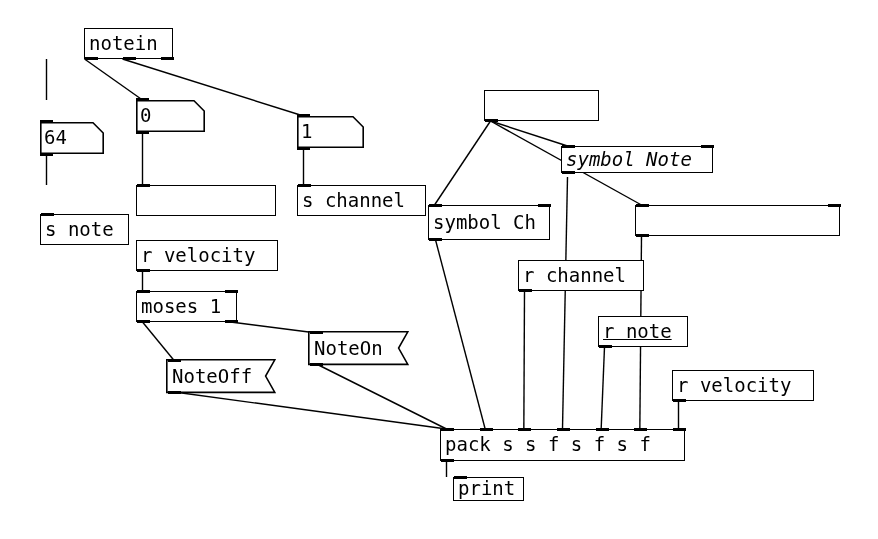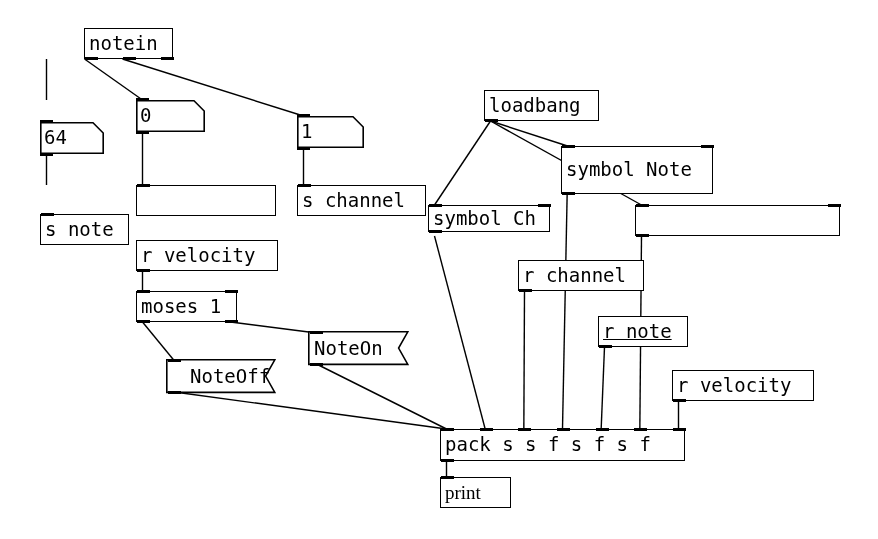--- a/index.html
+++ b/index.html
@@ -111,31 +111,31 @@
         </svg><span class="txt">64</span><div class="nub in" style="left: 0px;"></div><div class="nub out" style="left: 0px;"></div></div>
       <div class="pdbox num" style="left: 136px; top: 100px; width: 69px; height: 32px;"><svg class="numshape" width="69" height="32">
           <path d="M 0.8 0.8 L 58 0.8 L 68.2 11 L 68.2 31.2 L 0.8 31.2 Z" fill="#ffffff" stroke="#000000" stroke-width="1.6"></path>
         </svg><span class="txt">0</span><div class="nub in" style="left: 0px;"></div><div class="nub out" style="left: 0px;"></div></div>
       <div class="pdbox num" style="left: 297px; top: 116px; width: 67px; height: 32px;"><svg class="numshape" width="67" height="32">
           <path d="M 0.8 0.8 L 56 0.8 L 66.2 11 L 66.2 31.2 L 0.8 31.2 Z" fill="#ffffff" stroke="#000000" stroke-width="1.6"></path>
         </svg><span class="txt">1</span><div class="nub in" style="left: 0px;"></div><div class="nub out" style="left: 0px;"></div></div>
       <div class="pdbox obj" style="left: 40px; top: 185px; width: 89px; height: 31px; margin-top: 29px;"><span class="txt">s note</span><div class="nub in" style="left: 0px;"></div></div>
       <div class="pdbox obj" style="left: 136px; top: 185px; width: 140px; height: 31px;"><div class="nub in" style="left: 0px;"></div></div>
       <div class="pdbox obj" style="left: 297px; top: 185px; width: 129px; height: 31px;"><span class="txt">s channel</span><div class="nub in" style="left: 0px;"></div></div>
-      <div class="pdbox obj" style="left: 484px; top: 90px; width: 115px; height: 31px;"><span class="txt">loadbang</span><div class="nub out" style="left: 0px;"></div></div>
-      <div class="pdbox obj" style="left: 561px; top: 146px; width: 152px; height: 48px;"><span class="txt">symbol Note</span><div class="nub in" style="left: 0px;"></div><div class="nub in" style="left: 139px;"></div><div class="nub out" style="left: 0px;"></div></div>
-      <div class="pdbox obj" style="left: 428px; top: 205px; width: 122px; height: 27px;"><span class="txt">symbol Ch</span><div class="nub in" style="left: 0px;"></div><div class="nub in" style="left: 109px;"></div><div class="nub out" style="left: 0px;"></div></div>
+      <div class="pdbox obj" style="left: 484px; top: 90px; width: 115px; height: 31px;"><div class="nub out" style="left: 0px;"></div></div>
+      <div class="pdbox obj" style="left: 561px; top: 146px; width: 152px; height: 27px; font-style: italic;"><span class="txt">symbol Note</span><div class="nub in" style="left: 0px;"></div><div class="nub in" style="left: 139px;"></div><div class="nub out" style="left: 0px;"></div></div>
+      <div class="pdbox obj" style="left: 428px; top: 205px; width: 122px; height: 35px;"><span class="txt">symbol Ch</span><div class="nub in" style="left: 0px;"></div><div class="nub in" style="left: 109px;"></div><div class="nub out" style="left: 0px;"></div></div>
       <div class="pdbox obj" style="left: 635px; top: 205px; width: 205px; height: 31px;"><div class="nub in" style="left: 0px;"></div><div class="nub in" style="left: 192px;"></div><div class="nub out" style="left: 0px;"></div></div>
       <div class="pdbox obj" style="left: 136px; top: 240px; width: 142px; height: 31px;"><span class="txt">r velocity</span><div class="nub out" style="left: 0px;"></div></div>
       <div class="pdbox obj" style="left: 136px; top: 291px; width: 101px; height: 31px;"><span class="txt">moses 1</span><div class="nub in" style="left: 0px;"></div><div class="nub in" style="left: 88px;"></div><div class="nub out" style="left: 0px;"></div><div class="nub out" style="left: 88px;"></div></div>
       <div class="pdbox obj" style="left: 518px; top: 260px; width: 126px; height: 31px;"><span class="txt">r channel</span><div class="nub out" style="left: 0px;"></div></div>
       <div class="pdbox obj" style="left: 598px; top: 316px; width: 90px; height: 31px; text-decoration: underline;"><span class="txt">r note</span><div class="nub out" style="left: 0px;"></div></div>
       <div class="pdbox obj" style="left: 672px; top: 370px; width: 142px; height: 31px;"><span class="txt">r velocity</span><div class="nub out" style="left: 0px;"></div></div>
       <div class="pdbox msg" style="left: 310px; top: 333px; width: 99px; height: 31px; border: none;"><svg class="msgshape" width="100.6" height="34.2">
           <path d="M 0.8 0.8 L 99.8 0.8 L 90.6 17.1 L 99.8 33.400000000000006 L 0.8 33.400000000000006 Z" fill="#ffffff" stroke="#000000" stroke-width="1.6"></path>
         </svg><span class="txt">NoteOn</span><div class="nub in" style="left: 0px;"></div><div class="nub out" style="left: 0px;"></div></div>
-      <div class="pdbox msg" style="left: 168px; top: 361px; width: 108px; height: 31px; border: none; padding-left: 18px;"><svg class="msgshape" width="109.6" height="34.2">
+      <div class="pdbox msg" style="left: 168px; top: 361px; width: 108px; height: 31px; border: none;"><svg class="msgshape" width="109.6" height="34.2">
           <path d="M 0.8 0.8 L 108.8 0.8 L 99.6 17.1 L 108.8 33.400000000000006 L 0.8 33.400000000000006 Z" fill="#ffffff" stroke="#000000" stroke-width="1.6"></path>
         </svg><span class="txt">NoteOff</span><div class="nub in" style="left: 0px;"></div><div class="nub out" style="left: 0px;"></div></div>
       <div class="pdbox obj" style="left: 440px; top: 429px; width: 245px; height: 32px;"><span class="txt">pack s s f s f s f</span><div class="nub in" style="left: 0px;"></div><div class="nub in" style="left: 38.6667px;"></div><div class="nub in" style="left: 77.3333px;"></div><div class="nub in" style="left: 116px;"></div><div class="nub in" style="left: 154.667px;"></div><div class="nub in" style="left: 193.333px;"></div><div class="nub in" style="left: 232px;"></div><div class="nub out" style="left: 0px;"></div></div>
-      <div class="pdbox obj" style="left: 440px; top: 477px; width: 71px; height: 31px; font-family: Liberation Serif, serif;"><span class="txt">print</span><div class="nub in" style="left: 0px;"></div></div>
+      <div class="pdbox obj" style="left: 453px; top: 477px; width: 71px; height: 24px;"><span class="txt">print</span><div class="nub in" style="left: 0px;"></div></div>
     </div>
 </div>
 
 </body></html>

